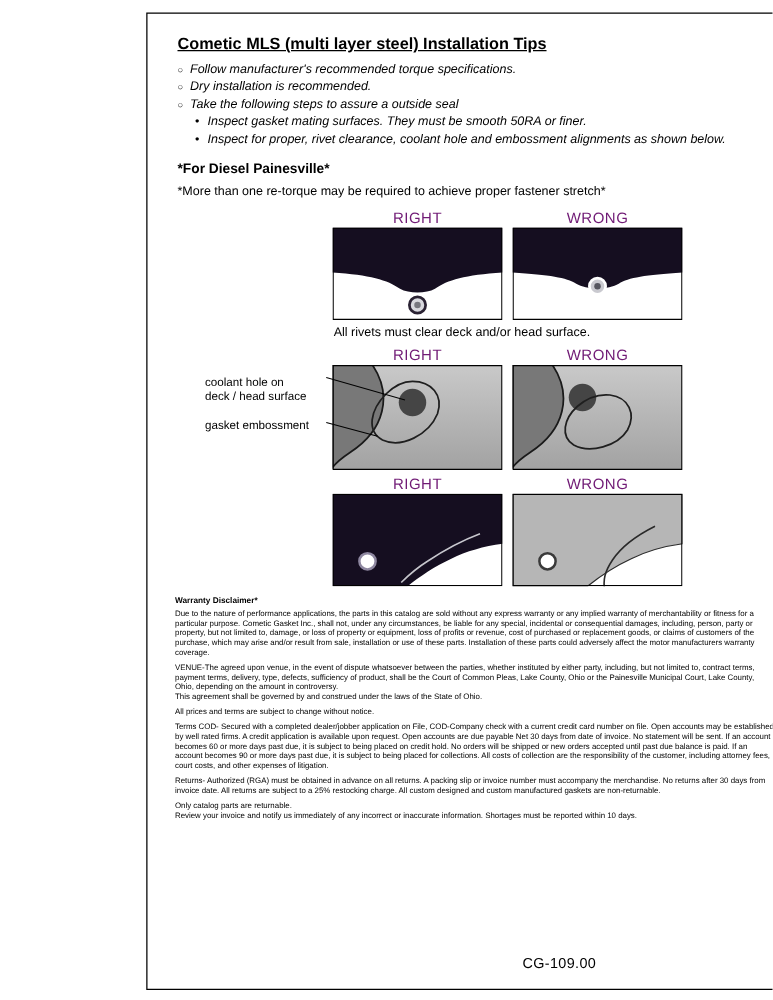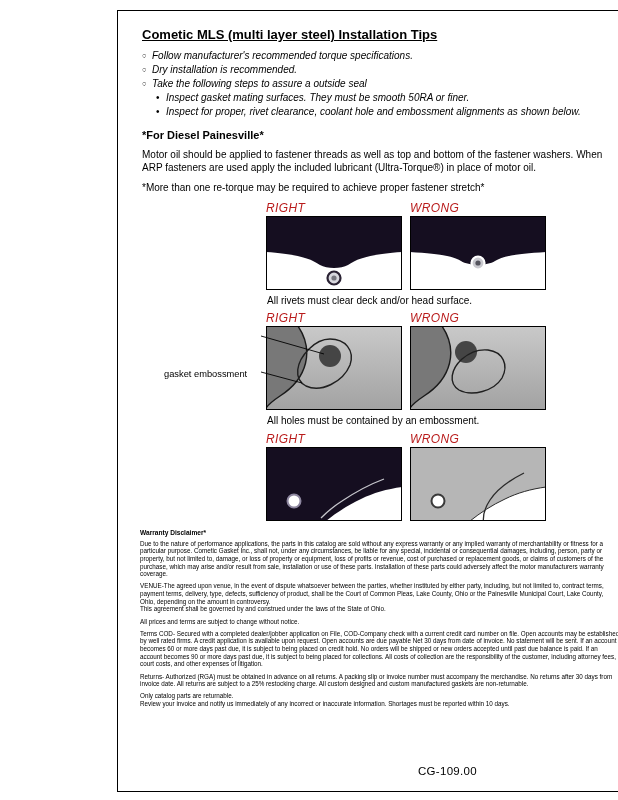--- a/index.html
+++ b/index.html
@@ -18,21 +18,21 @@
   .sb-icon { width:10px; flex:none; font-size:10px; line-height:12px; }
   .b-text { flex:1;font-style:italic; }
 
   .diesel-heading { font-size:11px; font-weight:bold; margin:10px 0 7px 2px; }
   .para { font-size:10px; line-height:1.3; margin:0 0 8px 2px; width:476px; }
   .note { font-size:10px; margin:2px 0 8px 2px; }
 
   .figs { position:relative; margin-left:126px; width:280px; }
   .fig { position:relative; margin-bottom:4px; }
   .fig-labels { display:flex; gap:8px; margin-bottom:1px; }
-  .fig-label { width:136px; text-align:left; font-size:12px; letter-spacing:.4px; color:#b91c1c;font-style:italic; }
+  .fig-label { width:136px; text-align:center; font-size:12px; letter-spacing:.4px; color:#701a75; }
   .fig-panels { display:flex; gap:8px; }
   svg.panel { width:136px; display:block; flex:none; }
   .fig-caption { font-size:10px; line-height:1.25; margin:5px 0 0 1px; white-space:pre-line; }
 
   .anno { position:absolute; left:-102px; width:96px; font-size:9.3px; line-height:1.2;
           white-space:pre-line; }
   .anno1 { top:24px; }
   .anno2 { top:58px; }
   .connectors { position:absolute; left:-102px; top:14px; width:240px; height:84px;
                 overflow:visible; pointer-events:none; }
@@ -69,21 +69,20 @@
         <span class="b-text">Inspect gasket mating surfaces.  They must be smooth 50RA or finer.</span>
       </div>
       <div class="sub-bullet">
         <span class="sb-icon">•</span>
         <span class="b-text">Inspect for proper, rivet clearance, coolant hole and embossment alignments as shown below.</span>
       </div>
     </div>
   </div>
 
   <h2 class="diesel-heading">*For Diesel Painesville*</h2>
-  <p class="para">Motor oil should be applied to fastener threads as well as top and bottom of the fastener washers. When ARP fasteners are used apply the included lubricant (Ultra-Torque®) in place of motor oil.</p>
   <p class="note">*More than one re-torque may be required to achieve proper fastener stretch*</p>
 
   <div class="figs">
 
     <div class="fig">
       <div class="fig-labels">
         <span class="fig-label">RIGHT</span>
         <span class="fig-label">WRONG</span>
       </div>
       <div class="fig-panels">
@@ -131,26 +130,27 @@
                 <stop offset="1" stop-color="#a2a2a2"></stop>
             </linearGradient>
           </defs>
           <rect width="136" height="84" fill="url(#g2w)"></rect>
           <path d="M32,0 C48,24 42,52 14,70 C8,74 3,78 0,82 L0,0 Z" fill="#787878" stroke="#1a1a1a" stroke-width="1.4"></path>
           <circle cx="56" cy="26" r="11" fill="#454545"></circle>
           <path d="M78,24 C93,26 99,39 92,52 C84,65 62,71 49,64 C38,57 41,43 52,33 C59,27 68,23 78,24 Z" fill="none" stroke="#1f1f1f" stroke-width="1.4"></path>
           <rect x="0.5" y="0.5" width="135" height="83" fill="none" stroke="#000"></rect>
         </svg>
       </div>
+      <div class="anno anno1">coolant hole on
+deck / head surface</div>
       <div class="anno anno2">gasket embossment</div>
       <svg class="connectors" viewBox="0 0 240 84">
         <line x1="97" y1="11" x2="160" y2="29" stroke="#000" stroke-width="0.9"></line>
         <line x1="97" y1="47" x2="138" y2="58" stroke="#000" stroke-width="0.9"></line>
       </svg>
-      <div class="fig-caption">All holes must be contained by an embossment.</div>
     </div>
 
     <div class="fig">
       <div class="fig-labels">
         <span class="fig-label">RIGHT</span>
         <span class="fig-label">WRONG</span>
       </div>
       <div class="fig-panels">
         <svg class="panel" viewBox="0 0 136 74">
           <rect width="136" height="74" fill="#ffffff"></rect>

